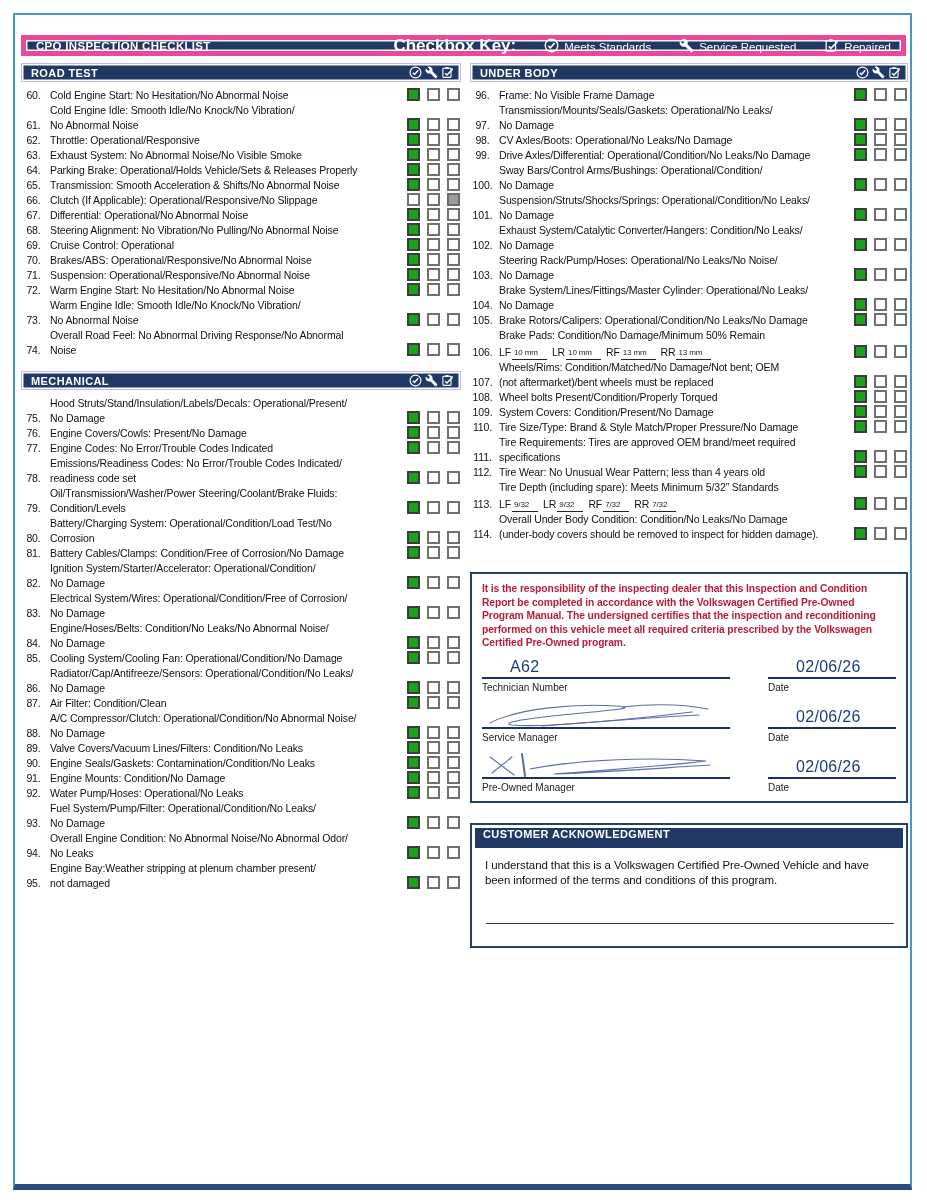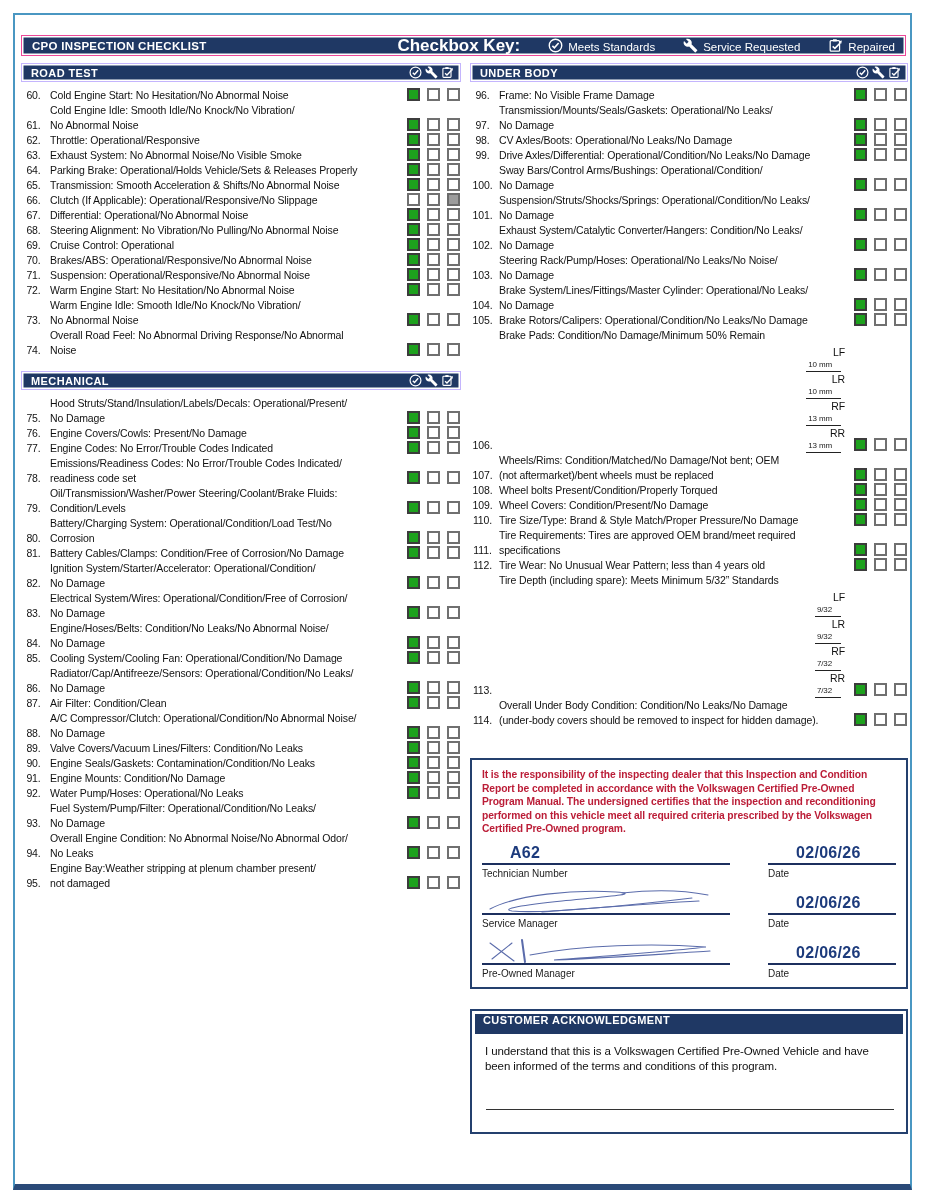--- a/index.html
+++ b/index.html
@@ -7,21 +7,21 @@
     width:927px;height:1200px;position:relative;background:#fff;
     font-family:"Liberation Sans", sans-serif;color:#111;overflow:hidden;
   }
   .frame{
     position:absolute;left:13px;top:13px;width:899px;height:1177px;
     border:2px solid #4a97c2;border-bottom:6px solid #2a4a78;box-sizing:border-box;
   }
   
   .page-header{
     position:absolute;left:21px;top:35px;width:885px;height:21px;
-    background:#1f3864;border:1px solid #ec4899;box-shadow:inset 0 0 0 1.5px #fff;
+    background:#1f3864;border:5px solid #ec4899;box-shadow:inset 0 0 0 1.5px #fff;
     box-sizing:border-box;display:flex;align-items:center;padding:0 10px;color:#fff;
   }
   .ph-title{font-weight:bold;font-size:11.5px;letter-spacing:.3px;}
   .ph-key{margin-left:auto;font-weight:bold;font-size:17px;}
   .legend{display:flex;align-items:flex-end;gap:5px;margin-left:28px;}
   .legend .ic{width:15px;height:15px;}
   .legend-label{font-size:11.5px;}
   .ic{width:13px;height:13px;display:block;}
 
   .col{position:absolute;}
@@ -37,32 +37,32 @@
   .sec-icons{display:flex;gap:3px;align-items:center;}
   .sec-bar.mech{margin-top:13px;}
 
   .item{display:flex;align-items:flex-end;font-size:10.5px;line-height:15px;letter-spacing:-.12px;}
   .num{width:25px;text-align:center;margin-right:4px;flex:none;}
   .txt{flex:1;white-space:pre-line;}
   .boxes{display:flex;gap:7px;margin:0 1px 2px 8px;flex:none;}
   .cb{width:9px;height:9px;border:2px solid #707070;background:#fff;}
   .cb.g{background:#1da11d;border-color:#3c3c3c;}
   .cb.x{background:#9c9c9c;border-color:#6a6a6a;}
-  .meas{display:flex;align-items:flex-end;margin-top:2px;white-space:normal;flex-direction:column;}
+  .meas{display:flex;align-items:flex-end;margin-top:2px;white-space:normal;}
   .mlabel{margin-right:1px;}
   .mvalue{font-size:8px;line-height:10px;border-bottom:1px solid #222;padding:0 9px 1px 2px;margin-right:5px;color:#222;}
 
   
   .cert-box{margin-top:30px;border:2px solid #24406e;padding:8px 10px 8px;box-sizing:border-box;}
   .cert-text{color:#bb1d37;font-size:10.3px;line-height:13.6px;font-weight:600;letter-spacing:-.1px;}
   .sig-row{display:flex;margin-top:4px;}
   .sig-main{width:248px;margin-right:38px;}
   .sig-date{flex:1;}
   .sig-line{border-bottom:2px solid #1c2f5e;min-height:23px;display:flex;align-items:flex-end;position:relative;}
-  .sig-value,.date-value{color:#1d3b7c;font-size:16px;font-weight:bold;padding:0 0 1px 28px;letter-spacing:.3px;}
+  .sig-value,.date-value{color:#1d3b7c;font-size:16px;font-weight:normal;padding:0 0 1px 28px;letter-spacing:.3px;}
   .sig-label{font-size:10px;color:#222;margin-top:3px;}
   .sig-svg{position:absolute;left:0;bottom:-4px;width:240px;height:32px;}
 
   
   .cust-box{margin-top:20px;border:2px solid #24406e;padding:3px;box-sizing:border-box;height:125px;position:relative;}
   .cust-bar{height:20px;background:#1f3864;display:flex;padding-left:8px;}
   .cust-title{color:#fff;font-weight:bold;font-size:11px;letter-spacing:.4px;}
   .cust-text{font-size:11.5px;line-height:15.5px;padding:10px 10px 0 10px;letter-spacing:-.1px;}
   .cust-sig-line{position:absolute;left:14px;right:12px;bottom:22px;border-bottom:1.5px solid #333;}
 </style>
@@ -629,21 +629,21 @@
         <span class="num">108.</span>
         <div class="txt">Wheel bolts Present/Condition/Properly Torqued</div>
         <span class="boxes">
           <span class="cb g"></span>
           <span class="cb e"></span>
           <span class="cb e"></span>
         </span>
       </div>
       <div class="item">
         <span class="num">109.</span>
-        <div class="txt">Wheel Covers: Condition/Present/No Damage</div>
+        <div class="txt">System Covers: Condition/Present/No Damage</div>
         <span class="boxes">
           <span class="cb g"></span>
           <span class="cb e"></span>
           <span class="cb e"></span>
         </span>
       </div>
       <div class="item">
         <span class="num">110.</span>
         <div class="txt">Tire Size/Type: Brand &amp; Style Match/Proper Pressure/No Damage</div>
         <span class="boxes">

